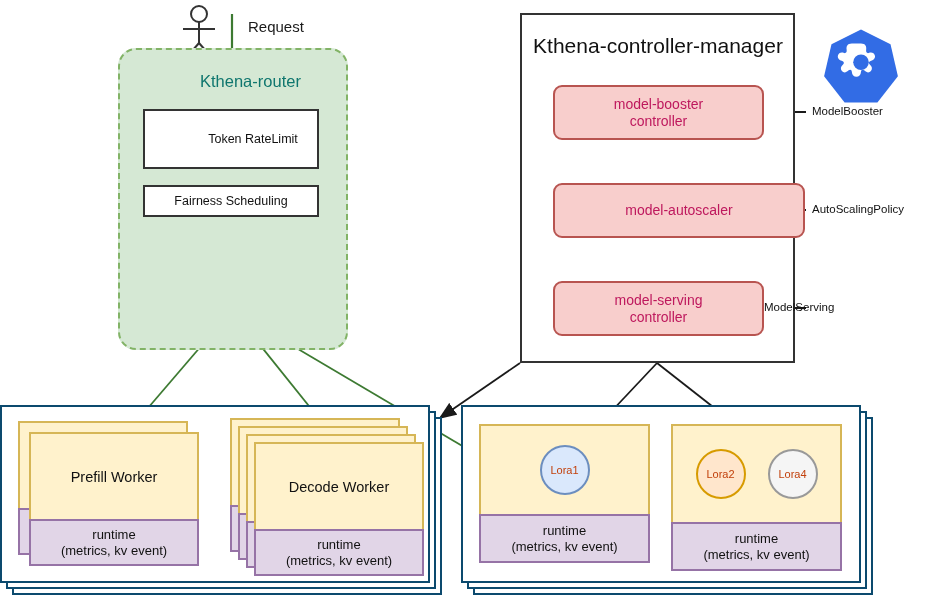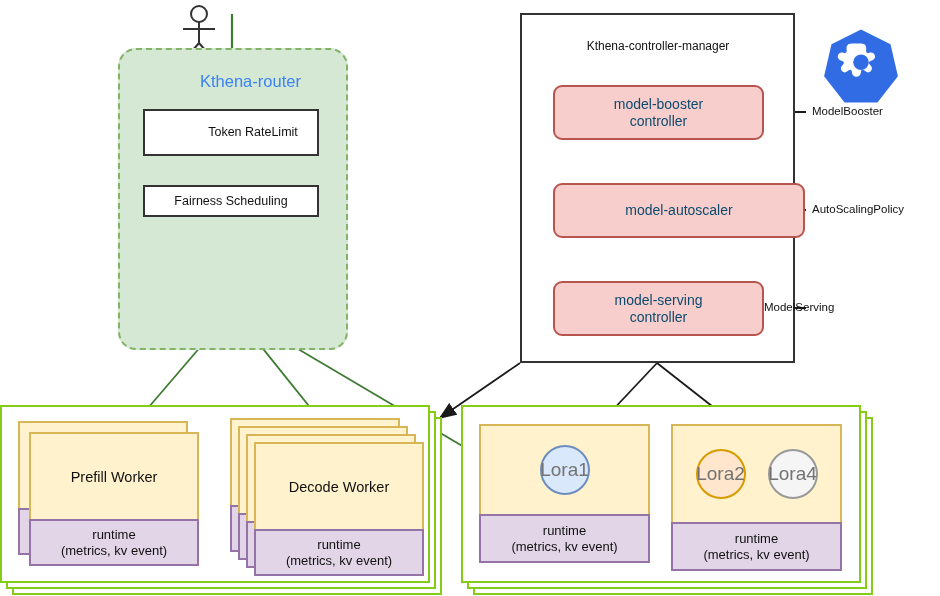--- a/index.html
+++ b/index.html
@@ -7,45 +7,45 @@
        font-family:"Liberation Sans","DejaVu Sans",sans-serif;color:#1a1a1a;}
   #canvas{position:absolute;inset:0;width:940px;height:596px;}
   .layer-svg{position:absolute;left:0;top:0;width:940px;height:596px;pointer-events:none;}
   .node{position:absolute;box-sizing:border-box;display:flex;align-items:center;
         justify-content:center;text-align:center;line-height:1.18;}
 
   
   .router-group{left:118px;top:48px;width:230px;height:302px;background:#d5e8d4;
       border:2px dashed #82b366;border-radius:18px;}
   .router-title{left:200px;top:68px;width:180px;height:28px;font-size:16.5px;
-      color:#3b82f6;justify-content:flex-start;}
+      color:#0f766e;justify-content:flex-start;}
   .proc-box{background:#ffffff;border:2px solid #333333;font-size:12.5px;color:#111;}
-  .pb1{left:143px;top:109px;width:176px;height:47px;padding-left:44px;}
+  .pb1{left:143px;top:109px;width:176px;height:60px;padding-left:44px;}
   .pb2{left:143px;top:185px;width:176px;height:32px;}
   .pb3{left:143px;top:261px;width:176px;height:48px;}
   .request-label{left:248px;top:15px;width:120px;height:24px;font-size:15px;
       justify-content:flex-start;}
 
   
   .cm-box{left:520px;top:13px;width:275px;height:350px;background:#ffffff;
       border:2px solid #333333;}
-  .cm-title{left:532px;top:32px;width:252px;height:28px;font-size:12px;color:#111;}
+  .cm-title{left:532px;top:32px;width:252px;height:28px;font-size:21px;color:#111;}
   .ctrl-box{background:#f8cecc;border:2px solid #b85450;border-radius:9px;
-      font-size:14px;color:#0c4a6e;}
+      font-size:14px;color:#be185d;}
   .cb1{left:553px;top:85px;width:211px;height:55px;}
   .cb2{left:553px;top:183px;width:252px;height:55px;}
   .cb3{left:553px;top:281px;width:211px;height:55px;justify-content:center;}
   .crd-label{font-size:11.5px;color:#111;justify-content:flex-start;}
   .crd1{left:812px;top:101px;width:126px;height:22px;}
   .crd2{left:812px;top:199px;width:130px;height:22px;}
   .crd3{left:764px;top:297px;width:120px;height:22px;}
 
   
   .group-stack{position:absolute;box-sizing:border-box;background:#ffffff;
-      border:2px solid #84cc16;}
+      border:2px solid #0c4a6e;}
   .gl3{left:12px;top:417px;width:430px;height:178px;}
   .gl2{left:6px;top:411px;width:430px;height:178px;}
   .gl1{left:0px;top:405px;width:430px;height:178px;}
   .gr3{left:473px;top:417px;width:400px;height:178px;}
   .gr2{left:467px;top:411px;width:400px;height:178px;}
   .gr1{left:461px;top:405px;width:400px;height:178px;}
 
   
   .wcard{position:absolute;box-sizing:border-box;border:2px solid #d6b656;
       background:#fff2cc;}
@@ -63,21 +63,21 @@
   
   .pod{position:absolute;box-sizing:border-box;border:2px solid #d6b656;
       background:#fff2cc;}
   .pod .p-top{position:absolute;left:0;right:0;top:0;bottom:47px;
       display:flex;align-items:center;justify-content:center;gap:22px;}
   .pod .p-rt{position:absolute;left:-2px;right:-2px;bottom:-2px;height:49px;
       box-sizing:border-box;background:#e1d5e7;border:2px solid #9673a6;
       display:flex;flex-direction:column;align-items:center;justify-content:center;
       font-size:13px;color:#111;line-height:1.2;}
   .lora{width:50px;height:50px;border-radius:50%;display:flex;align-items:center;
-      justify-content:center;font-size:19px;color:#737373;box-sizing:border-box;}
+      justify-content:center;font-size:11px;color:#c2410c;box-sizing:border-box;}
 
   .k8s-logo{position:absolute;left:820px;top:27px;width:82px;height:82px;}
 </style>
 </head>
 <body>
 
 <div id="canvas">
 
   <svg class="layer-svg" viewBox="0 0 940 596">
     <defs>
@@ -117,20 +117,21 @@
 
     <line x1="520" y1="363" x2="440" y2="418" stroke="#1a1a1a" stroke-width="1.8" marker-end="url(#ab2)"></line>
     <line x1="657" y1="363" x2="592" y2="432" stroke="#1a1a1a" stroke-width="1.8" marker-end="url(#ab2)"></line>
     <line x1="657" y1="363" x2="745" y2="432" stroke="#1a1a1a" stroke-width="1.8" marker-end="url(#ab2)"></line>
 
     <line x1="203" y1="478" x2="258" y2="478" stroke="#1a1a1a" stroke-width="2" marker-end="url(#ab2)"></line>
   </svg>
 
   <div class="node router-group"></div>
   <div class="node router-title">Kthena-router</div>
+  <div class="node request-label">Request</div>
 
   <div class="node proc-box pb1">Token RateLimit</div>
   <div class="node proc-box pb2">Fairness Scheduling</div>
 
   <div class="node cm-box"></div>
   <div class="node cm-title">Kthena-controller-manager</div>
 
   <div class="node ctrl-box cb1">
     <div>
       <div>model-booster</div>

